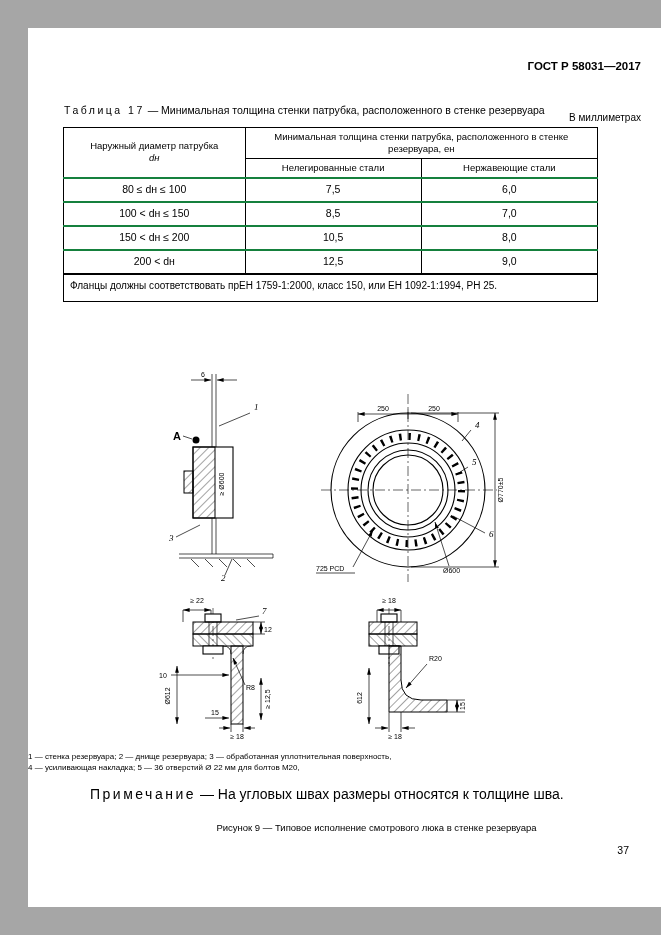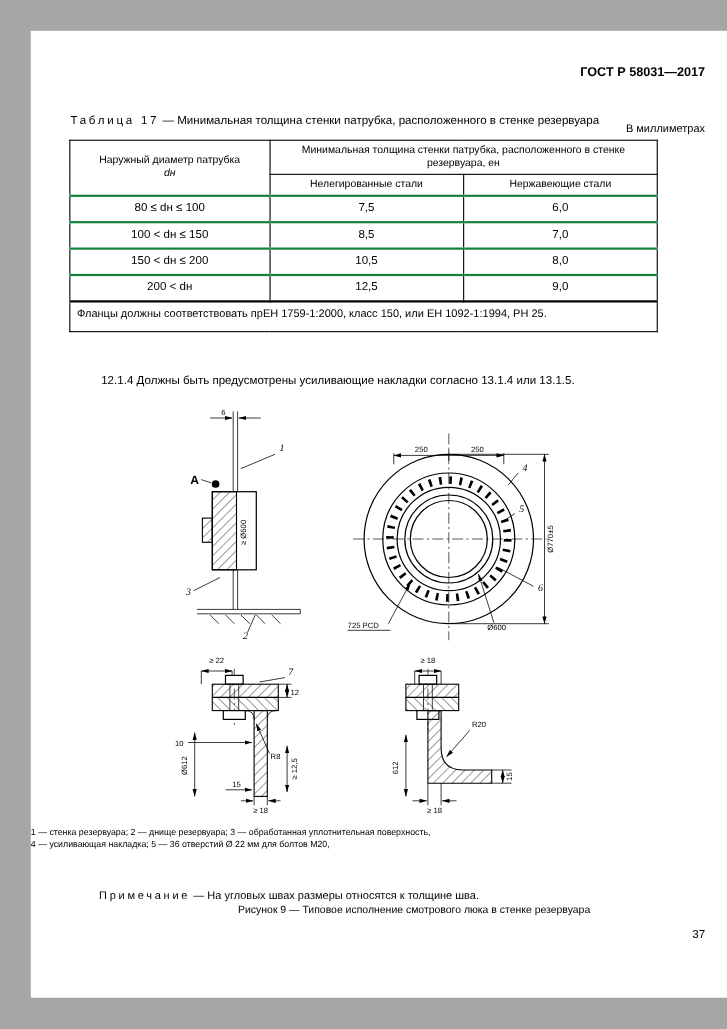--- a/index.html
+++ b/index.html
@@ -28,23 +28,23 @@
   .ln   { stroke:#000; stroke-width:1.1; fill:#fff; }
   .lnn  { stroke:#000; stroke-width:1.1; fill:none; }
   .thin { stroke:#000; stroke-width:0.7; fill:none; }
   .dim  { stroke:#000; stroke-width:0.7; fill:none; }
   .cl   { stroke:#000; stroke-width:0.6; fill:none; stroke-dasharray:10 3 2 3; }
   .bolts{ stroke:#000; fill:none; stroke-width:7; stroke-dasharray:2.4 6.94; }
   .hatch-a { fill:url(#hA); stroke:#000; stroke-width:1; }
   .hatch-b { fill:url(#hB); stroke:#000; stroke-width:1; }
 
   .legend { position:absolute; top:723px; left:0; width:100%; font-size:8px; line-height:11px; }
-  .note { position:absolute; top:781px; left:62px; font-size:10px; }
+  .note { position:absolute; top:758px; left:62px; font-size:14px; }
   .figcap { position:absolute; top:794px; left:0; width:100%; text-align:center; font-size:9.5px;margin-left:24px; }
-  .pageno { position:absolute; top:816px; right:36px; font-size:10.5px; }
+  .pageno { position:absolute; top:816px; right:48px; font-size:10.5px; }
 </style>
 </head>
 <body>
 
 <div class="page">
 
   <div class="hdr">ГОСТ Р 58031—2017</div>
 
   <div class="tcap">
     <span class="spaced">Таблица 17</span>
@@ -92,21 +92,20 @@
         <td>200 &lt; dн</td>
         <td>12,5</td>
         <td>9,0</td>
       </tr>
       <tr class="tfoot">
         <td colspan="3">Фланцы должны соответствовать прЕН 1759-1:2000, класс 150, или ЕН 1092-1:1994, РН 25.</td>
       </tr>
     </tbody>
   </table>
 
-  <div class="para">12.1.4 Должны быть предусмотрены усиливающие накладки согласно 13.1.4 или 13.1.5.</div>
 
   <svg class="fig" width="560" height="378" viewBox="0 0 560 378">
     <defs>
       <pattern id="hA" width="6" height="6" patternUnits="userSpaceOnUse" patternTransform="rotate(45)">
         <line x1="0" y1="0" x2="0" y2="6" stroke="#333" stroke-width="0.9"></line>
       </pattern>
       <pattern id="hB" width="6" height="6" patternUnits="userSpaceOnUse" patternTransform="rotate(-45)">
         <line x1="0" y1="0" x2="0" y2="6" stroke="#333" stroke-width="0.9"></line>
       </pattern>
       <marker id="arw" viewBox="0 0 10 7" refX="9.5" refY="3.5" markerWidth="10" markerHeight="7" orient="auto-start-reverse">

